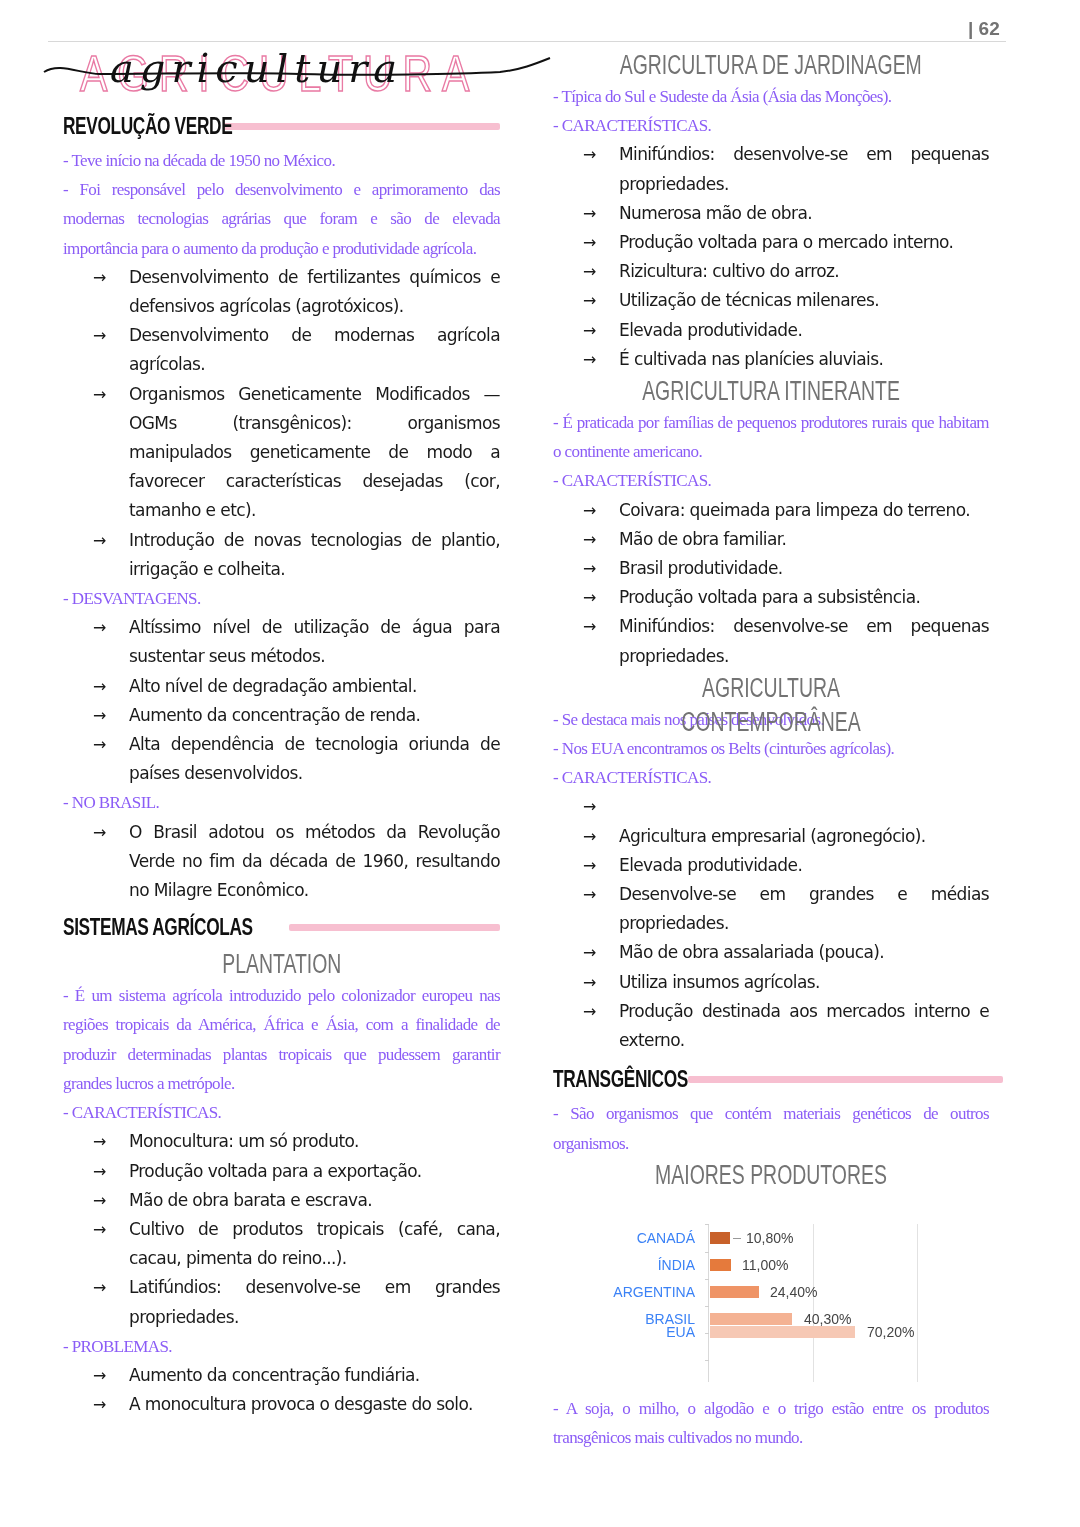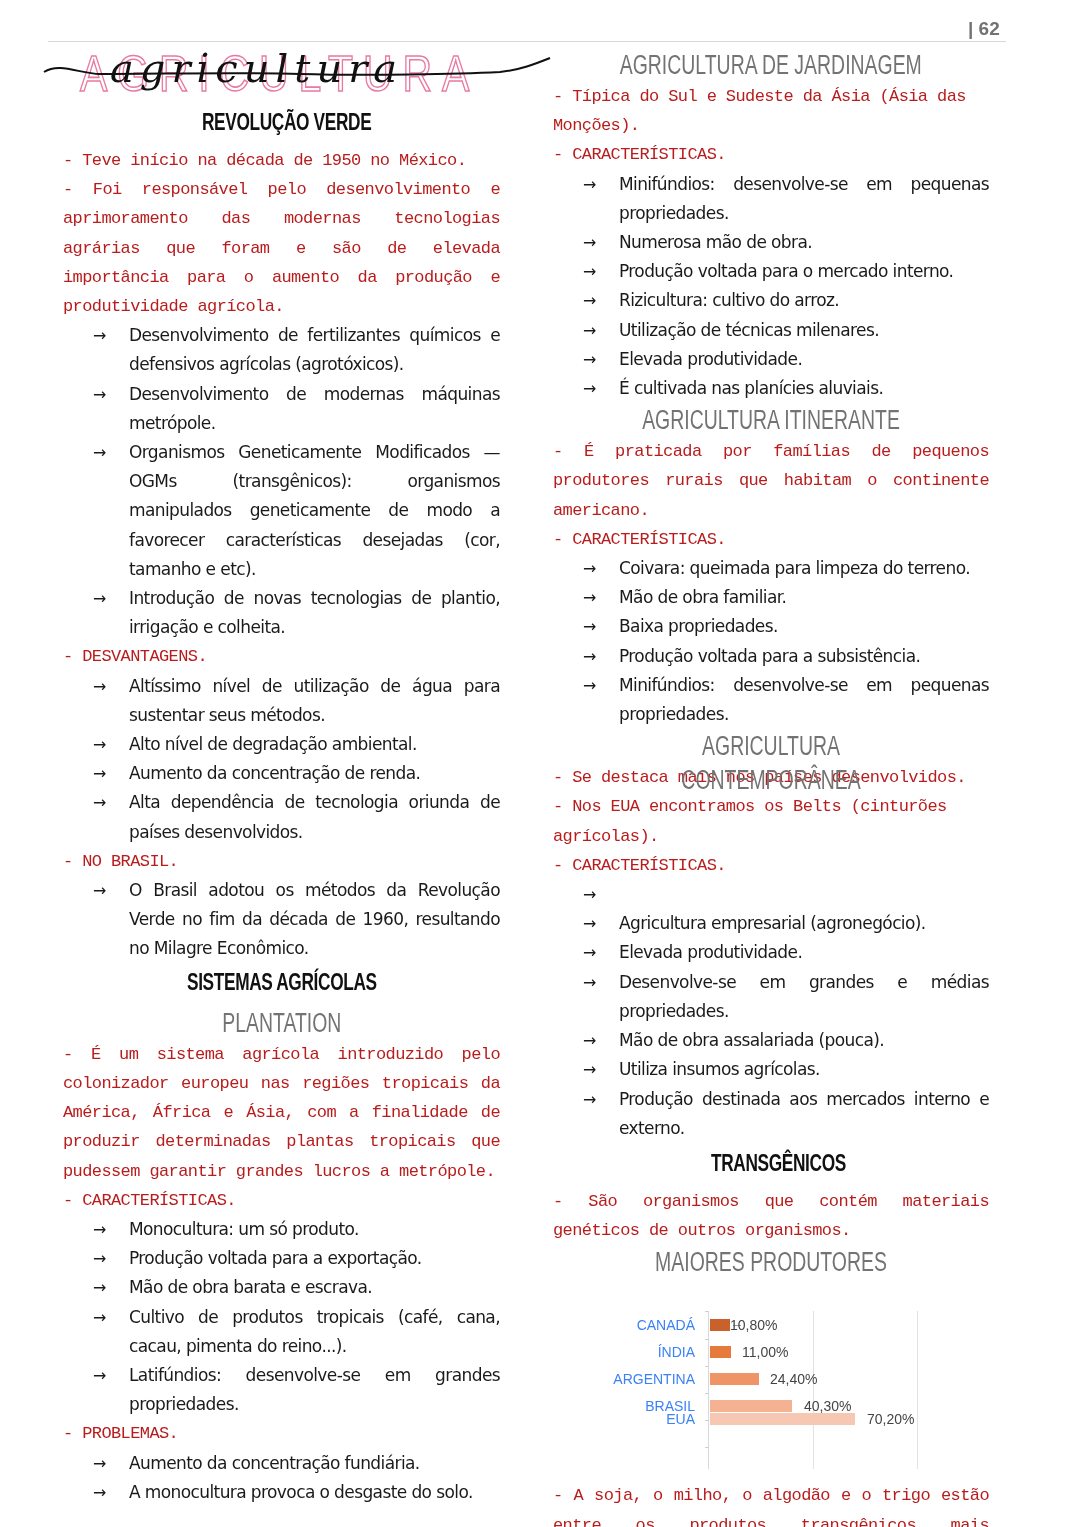--- a/index.html
+++ b/index.html
@@ -12,28 +12,28 @@
   
   .main-title { position: absolute; top: 44px; left: 40px; width: 520px; height: 60px; }
   .main-title .outline { position: absolute; left: 40px; top: 0; font-family: "Liberation Sans", sans-serif; font-size: 50px; letter-spacing: 12px; color: transparent; -webkit-text-stroke: 1.6px #e97aa4; transform: scaleX(0.82); transform-origin: left top; line-height: 60px; }
   .main-title .script { position: absolute; left: 0; top: 8px; font-family: "DejaVu Serif", serif; font-style: italic; font-size: 40px; color: #111; letter-spacing: 6px; line-height: 40px; }
   .main-title svg { position: absolute; left: 0; top: 0; }
 
   .col { position: absolute; }
   .col-left { left: 63px; top: 108px; width: 437px; }
   .col-right { left: 553px; top: 48px; width: 436px; }
 
-  .section-head { display: flex; align-items: center; height: 36px; margin-bottom: 2px; flex-direction: column; }
+  .section-head { display: flex; align-items: center; height: 36px; margin-bottom: 2px; }
   .section-head .label { font-family: "Liberation Sans", sans-serif; font-weight: bold; font-size: 24px; transform: scaleX(0.72); transform-origin: left center; white-space: nowrap; color: #111; letter-spacing: -0.5px; }
   .section-head .bar { flex: 1; height: 7px; background: #f7bfd0; border-radius: 2px; }
 
   .sub-head { text-align: center; font-family: "Liberation Sans", sans-serif; font-size: 27px; color: #737373; height: 34px; line-height: 34px; text-decoration: underline; }
   .sub-head span { display: inline-block; transform: scaleX(0.72); }
 
-  .p { font-family: Liberation Mono, monospace; font-size: 17px; line-height: 29.2px; color: #b91c1c; text-align: justify; letter-spacing: -0.6px; font-weight: 300; }
+  .p { font-family: Liberation Serif, serif; font-size: 17px; line-height: 29.2px; color: #8b5cf6; text-align: justify; letter-spacing: -0.6px; font-weight: 300; }
   .p.nojust { text-align: left; }
   .ul { padding-left: 22px; }
   .li { display: flex; font-size: 17px; line-height: 29.2px; letter-spacing: -0.6px; }
   .li .arrow { width: 44px; flex: none; font-size: 16px; padding-left: 8px; }
   .li .txt { flex: 1; text-align: justify; text-align-last: left; }
 
   
   .chart { position: relative; width: 436px; height: 200px; margin-top: 2px; }
   .chart .grid { position: absolute; top: 30px; width: 1px; height: 158px; background: #e2e2e2; }
   .chart .axis { position: absolute; left: 155px; top: 30px; width: 1px; height: 158px; background: #d9d9d9; }
@@ -65,21 +65,21 @@
   </div>
   <div class="p nojust">- Teve início na década de 1950 no México.</div>
   <div class="p">- Foi responsável pelo desenvolvimento e aprimoramento das modernas tecnologias agrárias que foram e são de elevada importância para o aumento da produção e produtividade agrícola.</div>
   <div class="ul">
     <div class="li">
         <span class="arrow">→</span>
         <span class="txt">Desenvolvimento de fertilizantes químicos e defensivos agrícolas (agrotóxicos).</span>
       </div>
     <div class="li">
         <span class="arrow">→</span>
-        <span class="txt">Desenvolvimento de modernas máquinas metrópole.</span>
+        <span class="txt">Desenvolvimento de modernas agrícola agrícolas.</span>
       </div>
     <div class="li">
         <span class="arrow">→</span>
         <span class="txt">Organismos Geneticamente Modificados — OGMs (transgênicos): organismos manipulados geneticamente de modo a favorecer características desejadas (cor, tamanho e etc).</span>
       </div>
     <div class="li">
         <span class="arrow">→</span>
         <span class="txt">Introdução de novas tecnologias de plantio, irrigação e colheita.</span>
       </div>
   </div>
@@ -194,21 +194,21 @@
     <div class="li">
         <span class="arrow">→</span>
         <span class="txt">Coivara: queimada para limpeza do terreno.</span>
       </div>
     <div class="li">
         <span class="arrow">→</span>
         <span class="txt">Mão de obra familiar.</span>
       </div>
     <div class="li">
         <span class="arrow">→</span>
-        <span class="txt">Baixa propriedades.</span>
+        <span class="txt">Brasil produtividade.</span>
       </div>
     <div class="li">
         <span class="arrow">→</span>
         <span class="txt">Produção voltada para a subsistência.</span>
       </div>
     <div class="li">
         <span class="arrow">→</span>
         <span class="txt">Minifúndios: desenvolve-se em pequenas propriedades.</span>
       </div>
   </div>
@@ -262,21 +262,21 @@
     <div class="tick" style="top:58px;"></div>
     <div class="tick" style="top:85px;"></div>
     <div class="tick" style="top:112px;"></div>
     <div class="tick" style="top:139px;"></div>
     <div class="tick" style="top:166px;"></div>
 
     <div class="row" style="top:33px;">
       <span class="cat">CANADÁ</span>
       <span class="bar" style="width:20px;background:#c8612a;"></span>
       <span class="leader" style="left:180px;"></span>
-      <span class="val" style="left:177px;">10,80%</span>
+      <span class="val" style="left:193px;">10,80%</span>
     </div>
     <div class="row" style="top:60px;">
       <span class="cat">ÍNDIA</span>
       <span class="bar" style="width:21px;background:#e57a3c;"></span>
       <span class="val" style="left:189px;">11,00%</span>
     </div>
     <div class="row" style="top:87px;">
       <span class="cat">ARGENTINA</span>
       <span class="bar" style="width:49px;background:#ef9466;"></span>
       <span class="val" style="left:217px;">24,40%</span>

